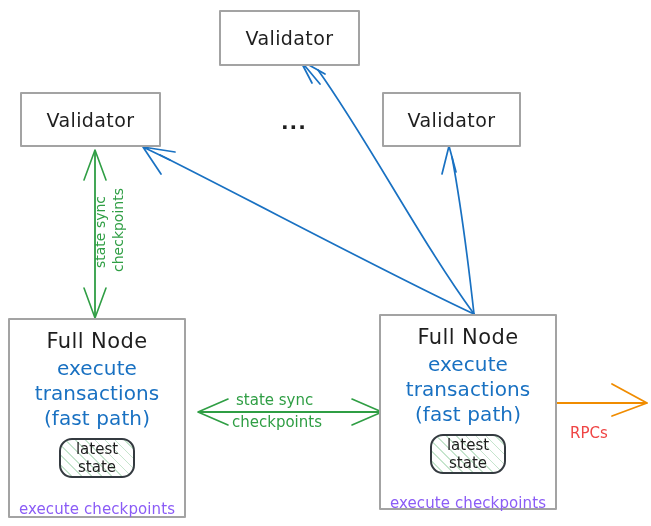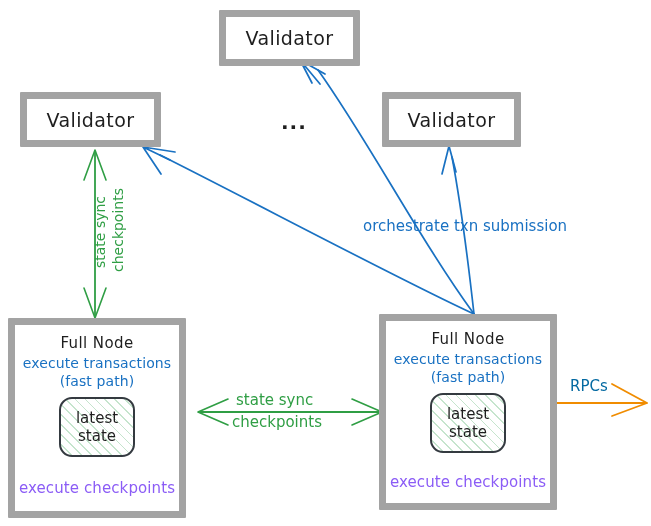--- a/index.html
+++ b/index.html
@@ -22,21 +22,21 @@
     left: 0;
     top: 0;
     width: 651px;
     height: 526px;
   }
   
   .box {
     position: absolute;
     box-sizing: border-box;
     background: #ffffff;
-    border: 7px solid #a3a3a3;
+    border: 2px solid #a3a3a3;
     border-radius: 1px;
     z-index: 3;
   }
   .box-title {
     text-align: center;
     color: #1e1e1e;
     font-size: 19px;
     letter-spacing: 0.4px;
   }
   .validator-box {
@@ -44,28 +44,28 @@
     align-items: center;
     justify-content: center;
   }
   .fullnode-box {
     display: flex;
     flex-direction: column;
     align-items: center;
     padding-top: 9px;
   }
   .fn-title {
-    font-size: 15px;
+    font-size: 21px;
     color: #1e1e1e;
     letter-spacing: 0.4px;
     margin-bottom: 3px;
   }
   .fn-blue {
     color: #1971c2;
-    font-size: 14px;
+    font-size: 20px;
     text-align: center;
     line-height: 1.25;
     letter-spacing: 0.1px;
   }
   .fn-green {
     color: #8b5cf6;
     font-size: 15px;
     text-align: center;
     letter-spacing: 0.1px;
   }
@@ -92,21 +92,21 @@
     line-height: 1.2;
   }
   
   .label {
     position: absolute;
     z-index: 4;
     white-space: nowrap;
   }
   .label-blue { color: #1971c2; }
   .label-green { color: #2f9e44; }
-  .label-orange { color: #0369a1; }
+  .label-orange { color: #ef4444; margin-top: 47px; }
   .ellipsis {
     position: absolute;
     color: #1e1e1e;
     font-size: 20px;
     font-weight: bold;
     letter-spacing: 1px;
     z-index: 4;
   }
   .vlabel {
     position: absolute;
@@ -168,21 +168,20 @@
 
   <div class="box validator-box" style="left:382px; top:92px; width:139px; height:55px;">
     <span class="box-title">Validator</span>
   </div>
 
   <div class="ellipsis" style="left:281px; top:110px;">...</div>
 
   <div class="vlabel" style="left:92px; top:268px;">state sync</div>
   <div class="vlabel" style="left:110px; top:272px;">checkpoints</div>
 
-  <div class="label label-blue" style="left:363px; top:217px; font-size:15px;">orchestrate txn submission</div>
 
   <div class="label label-green" style="left:236px; top:391px; font-size:15px;">state sync</div>
   <div class="label label-green" style="left:232px; top:413px; font-size:15px;">checkpoints</div>
 
   <div class="label label-orange" style="left:570px; top:377px; font-size:15px;">RPCs</div>
 
   <div class="box fullnode-box" style="left:8px; top:318px; width:178px; height:200px;">
     <div class="fn-title">Full Node</div>
     <div class="fn-blue">
       <div>execute transactions</div>

